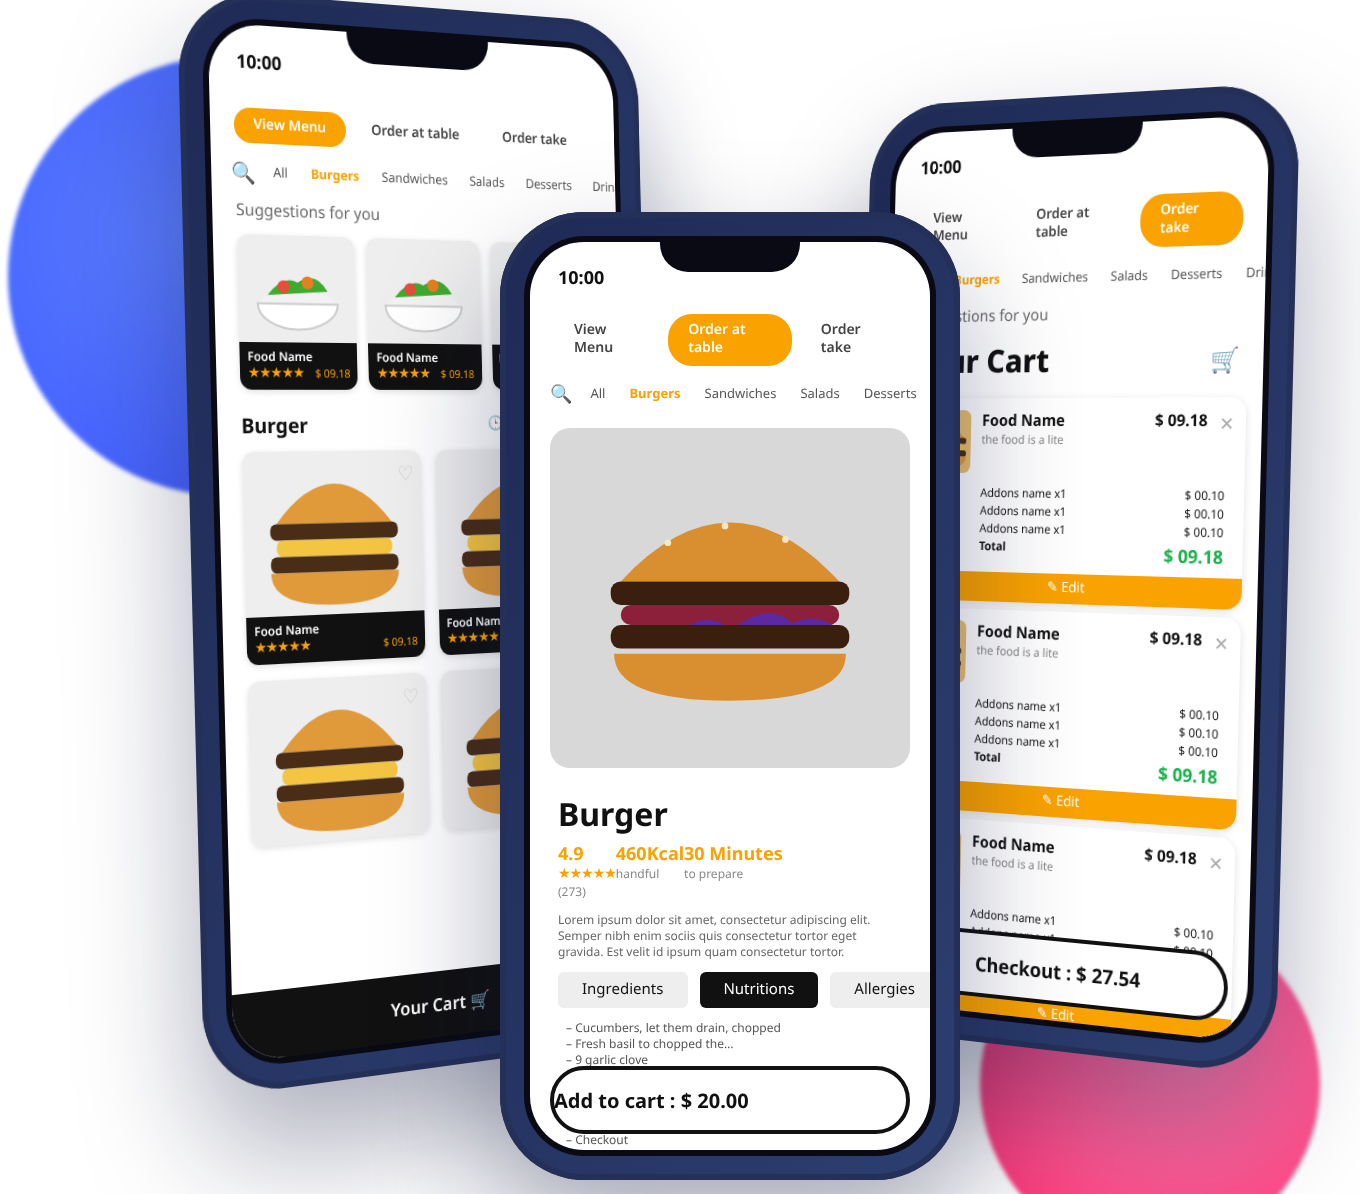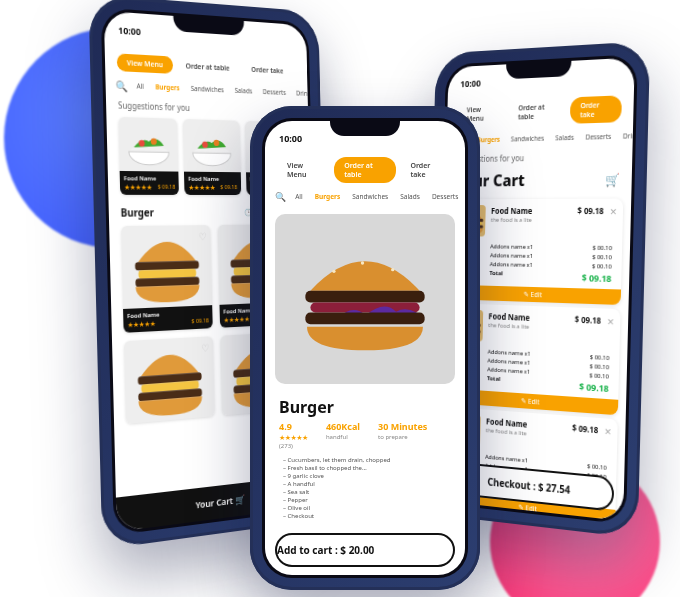--- a/index.html
+++ b/index.html
@@ -66,21 +66,21 @@
   .grid2 .heart{position:absolute;top:4px;right:4px;color:#ccc;font-size:10px;}
   .bottom-bar{position:absolute;bottom:0;left:0;right:0;background:#111;color:#fff;
     text-align:center;font-size:8px;font-weight:600;padding:10px 0;z-index:40;}
   .bottom-bar .crt{font-size:9px;}
 
   
   .hero{margin:6px 10px;border-radius:10px;overflow:hidden;height:170px;background:#d8d8d8;
     display:flex;align-items:center;justify-content:center;}
   .burger-big{width:70%;height:86%;}
   .detail-title{padding:6px 14px 0;font-size:16px;font-weight:700;}
-  .metrics{display:flex;gap:18px;padding:2px 14px;align-items:flex-start;}
+  .metrics{display:flex;padding:2px 14px;align-items:flex-start;}
   .metrics .m{display:flex;flex-direction:column;align-items:flex-start;font-size:7px;}
   .metrics .m .v{color:#f9a200;font-weight:700;font-size:9px;}
   .desc{font-size:6px;color:#666;padding:4px 14px;line-height:1.35;}
   .tabs{display:flex;gap:6px;padding:2px 14px;}
   .tabs .tab{flex:none;font-size:7.5px;padding:4px 12px;border-radius:3px;background:#eee;}
   .tabs .tab.active{background:#111;color:#fff;}
   .ingredients{font-size:6px;color:#555;padding:4px 18px;}
   .ingredients div::before{content:"– ";}
   .addcart{position:absolute;bottom:8px;left:10px;right:10px;border:2px solid #111;border-radius:24px;
     font-size:10px;font-weight:700;padding:8px 0;background:#fff;}
@@ -324,21 +324,27 @@
         <div class="m">
           <span class="v">460Kcal</span>
           <small>handful</small>
         </div>
         <div class="m">
           <span class="v">30 Minutes</span>
           <small>to prepare</small>
         </div>
       </div>
 
-
+      <div class="desc">Lorem ipsum dolor sit amet, consectetur adipiscing elit. Semper nibh enim sociis quis consectetur tortor eget gravida. Est velit id ipsum quam consectetur tortor.</div>
+
+      <div class="tabs">
+        <span class="tab">Ingredients</span>
+        <span class="tab active">Nutritions</span>
+        <span class="tab">Allergies</span>
+      </div>
 
       <div class="ingredients">
         <div>Cucumbers, let them drain, chopped</div>
         <div>Fresh basil to chopped the…</div>
         <div>9 garlic clove</div>
         <div>A handful</div>
         <div>Sea salt</div>
         <div>Pepper</div>
         <div>Olive oil</div>
         <div>Checkout</div>

